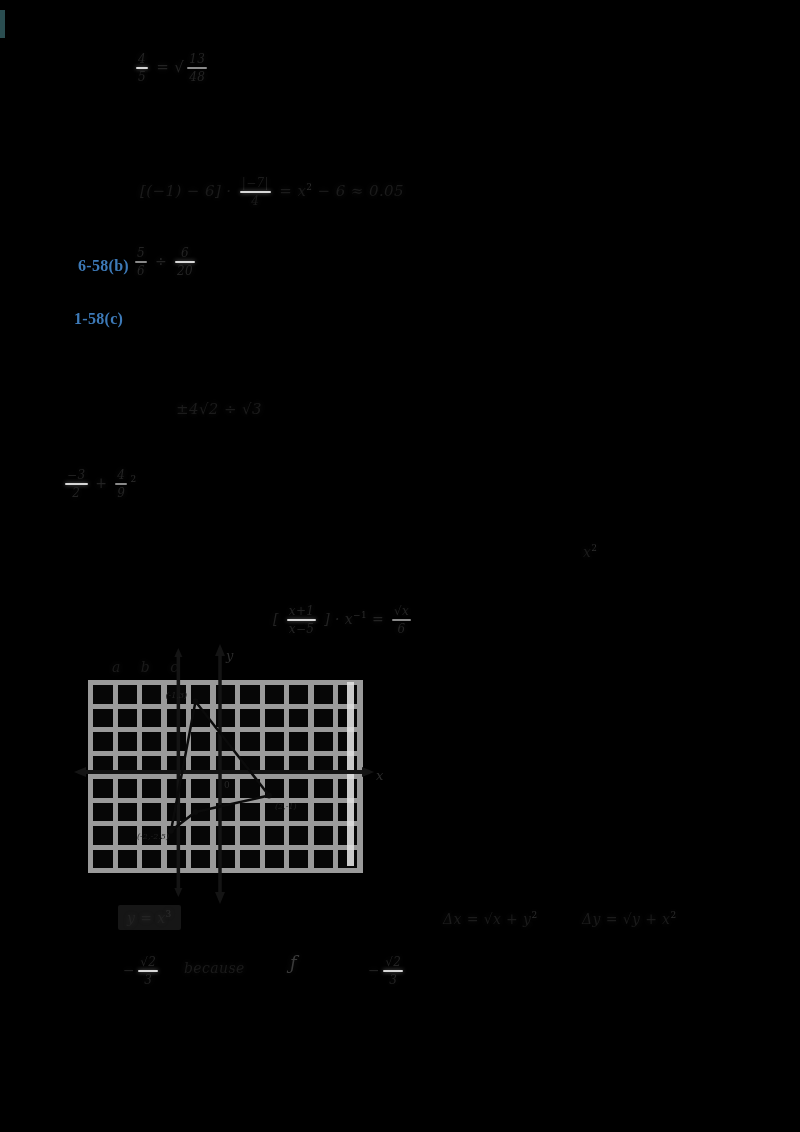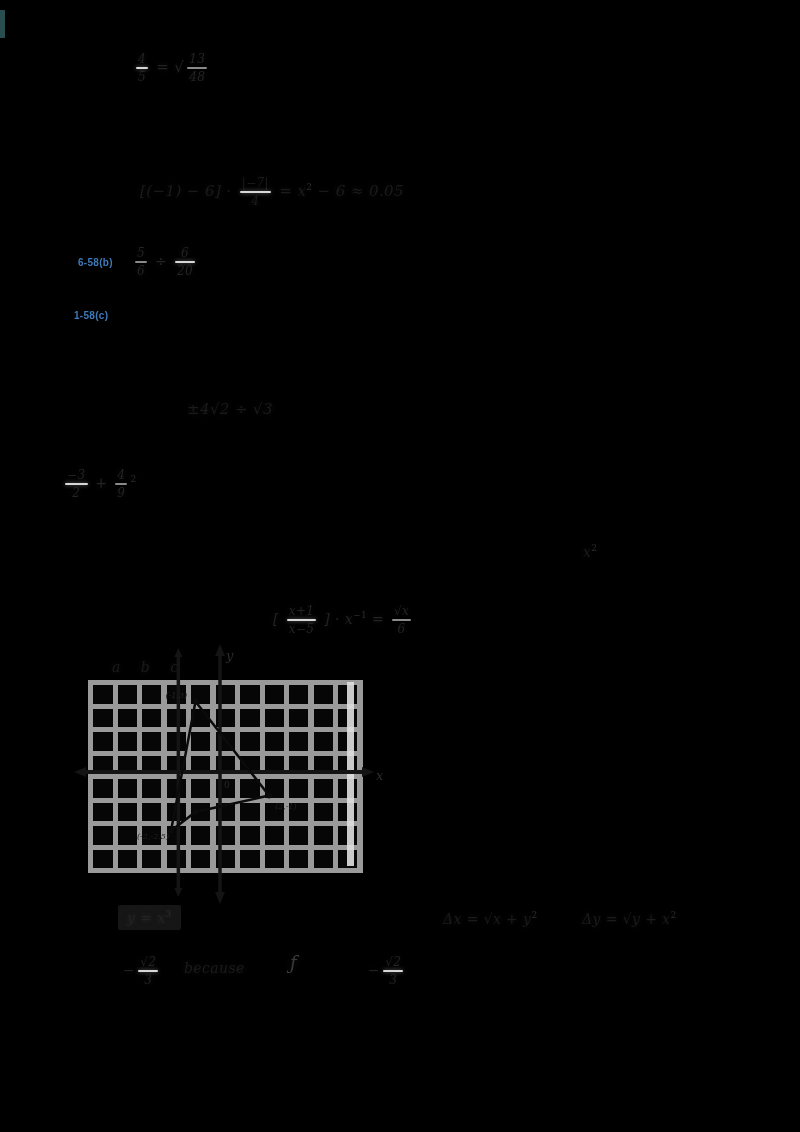--- a/index.html
+++ b/index.html
@@ -10,21 +10,21 @@
      white-space:nowrap;text-shadow:0 0 6px rgba(130,130,130,.18);}
   .m.dim{color:#1b1b1b;}
   .m.bright{color:#3a3a3a;}
   .m sup{font-size:9px;color:#2e2e2e;font-style:normal;}
   .fr{display:inline-flex;flex-direction:column;align-items:center;vertical-align:middle;
       line-height:1;margin:0 3px;}
   .fr .n,.fr .d{font-size:12px;padding:1px 2px;}
   .fr .bar{align-self:stretch;height:2px;background:#8a8a8a;margin:1px 0;border-radius:1px;}
   .fr.bright .bar{background:#d8d8d8;box-shadow:0 0 4px rgba(220,220,220,.5);}
   
-  .blu{position:absolute;font-family:Liberation Sans, sans-serif;font-weight:bold;font-size:10px;
+  .blu{position:absolute;font-family:Liberation Serif, serif;font-weight:bold;font-size:16px;
        color:#3d7ab8;letter-spacing:.3px;text-decoration:none;cursor:pointer;}
   
   .grid{position:absolute;left:88px;top:680px;width:270px;height:188px;background-color:#060606;
         background-image:
           repeating-linear-gradient(to right,#9a9a9a 0 5px,rgba(0,0,0,0) 5px 24.5px),
           repeating-linear-gradient(to bottom,#9a9a9a 0 5px,rgba(0,0,0,0) 5px 23.5px);
         border-right:5px solid #9a9a9a;border-bottom:5px solid #9a9a9a;}
   .white-strip{position:absolute;left:347px;top:682px;width:7px;height:184px;background:#e0e0e0;opacity:.9;}
   .graph-svg{position:absolute;left:60px;top:640px;width:340px;height:270px;}
   .corner-mark{position:absolute;left:0;top:10px;width:5px;height:28px;background:#2a4d50;}
@@ -60,21 +60,21 @@
         <span class="bar"></span>
         <span class="d">6</span>
       </span><span> ÷ </span><span class="fr bright">
         <span class="n">6</span>
         <span class="bar"></span>
         <span class="d">20</span>
       </span></div>
 
   <a class="blu" style="left:74px;top:310px;">1-58(c)</a>
 
-  <div class="m dim" style="left:187px;top:400px;font-size:15px;"><span>±4√2 ÷ √3</span></div>
+  <div class="m dim" style="left:176px;top:400px;font-size:15px;"><span>±4√2 ÷ √3</span></div>
 
   <div class="m" style="left:62px;top:468px;"><span class="fr bright">
         <span class="n">−3</span>
         <span class="bar"></span>
         <span class="d">2</span>
       </span><span> + </span><span class="fr">
         <span class="n">4</span>
         <span class="bar"></span>
         <span class="d">9</span>
       </span><sup>2</sup></div>

